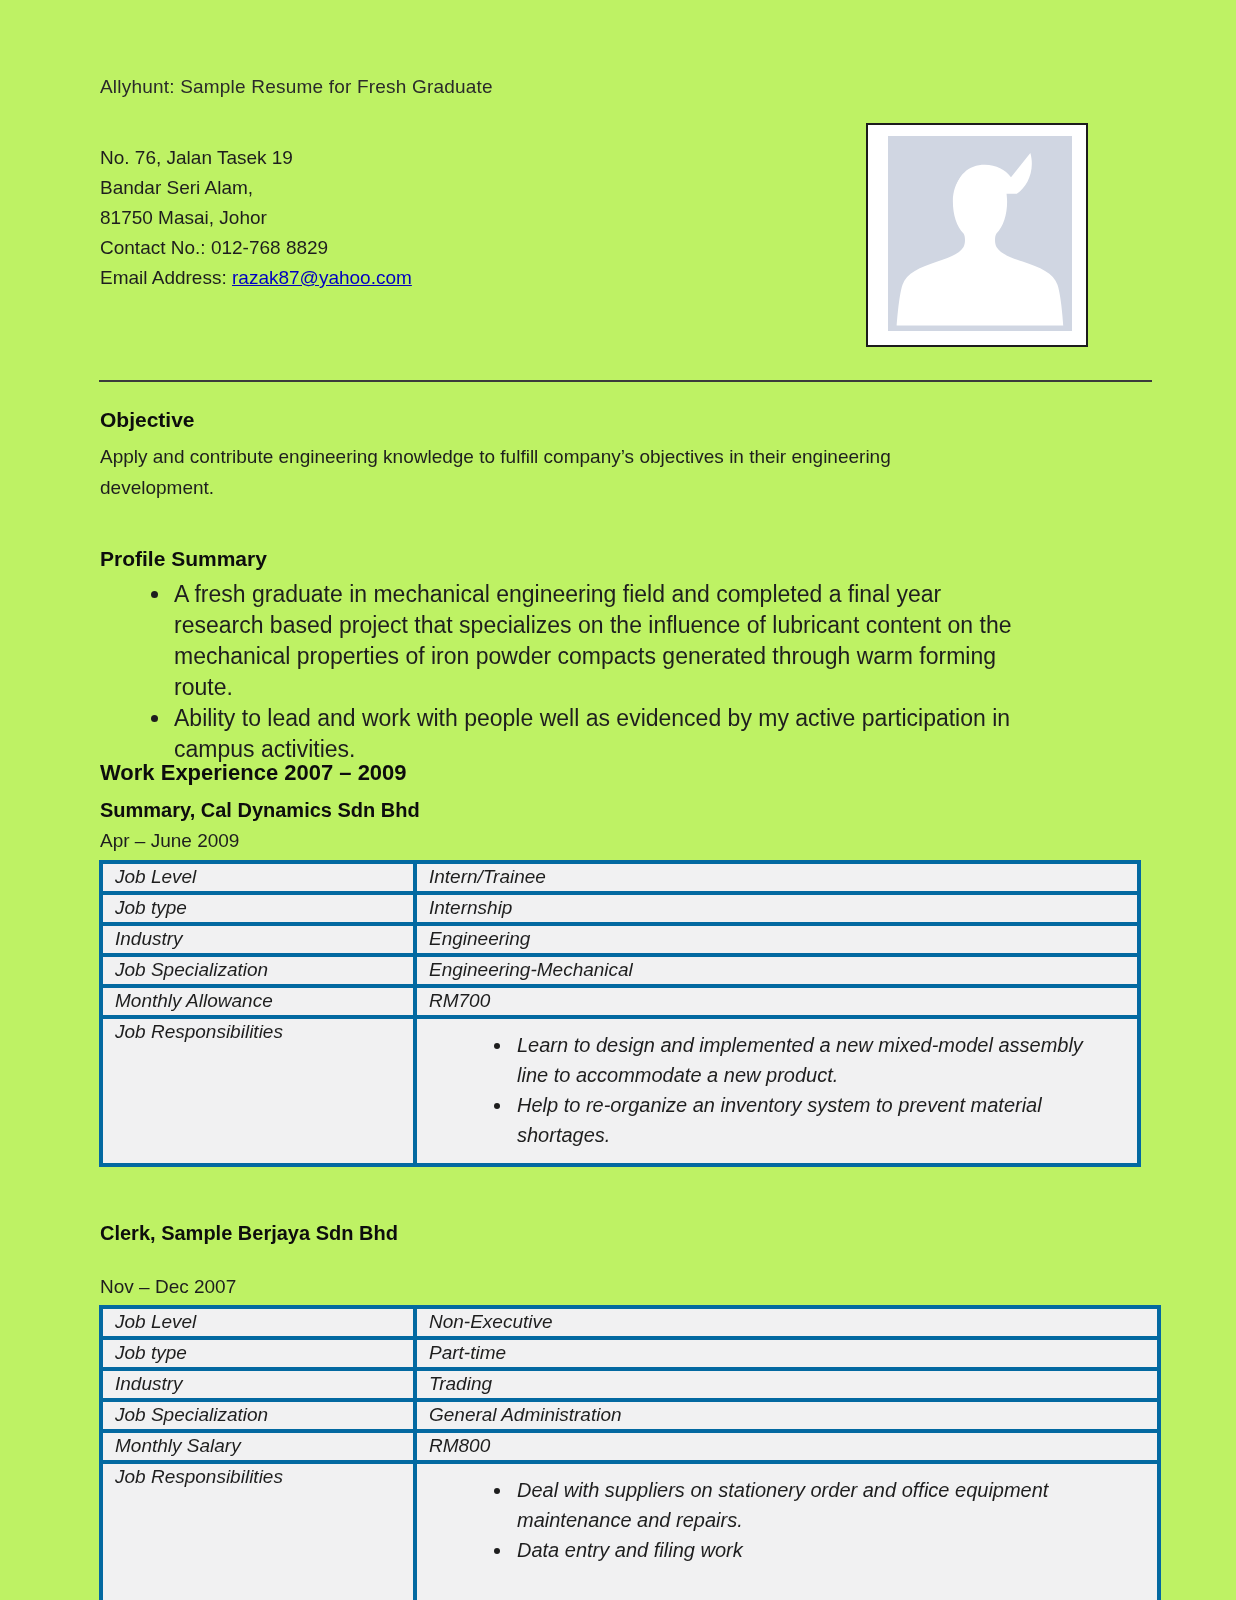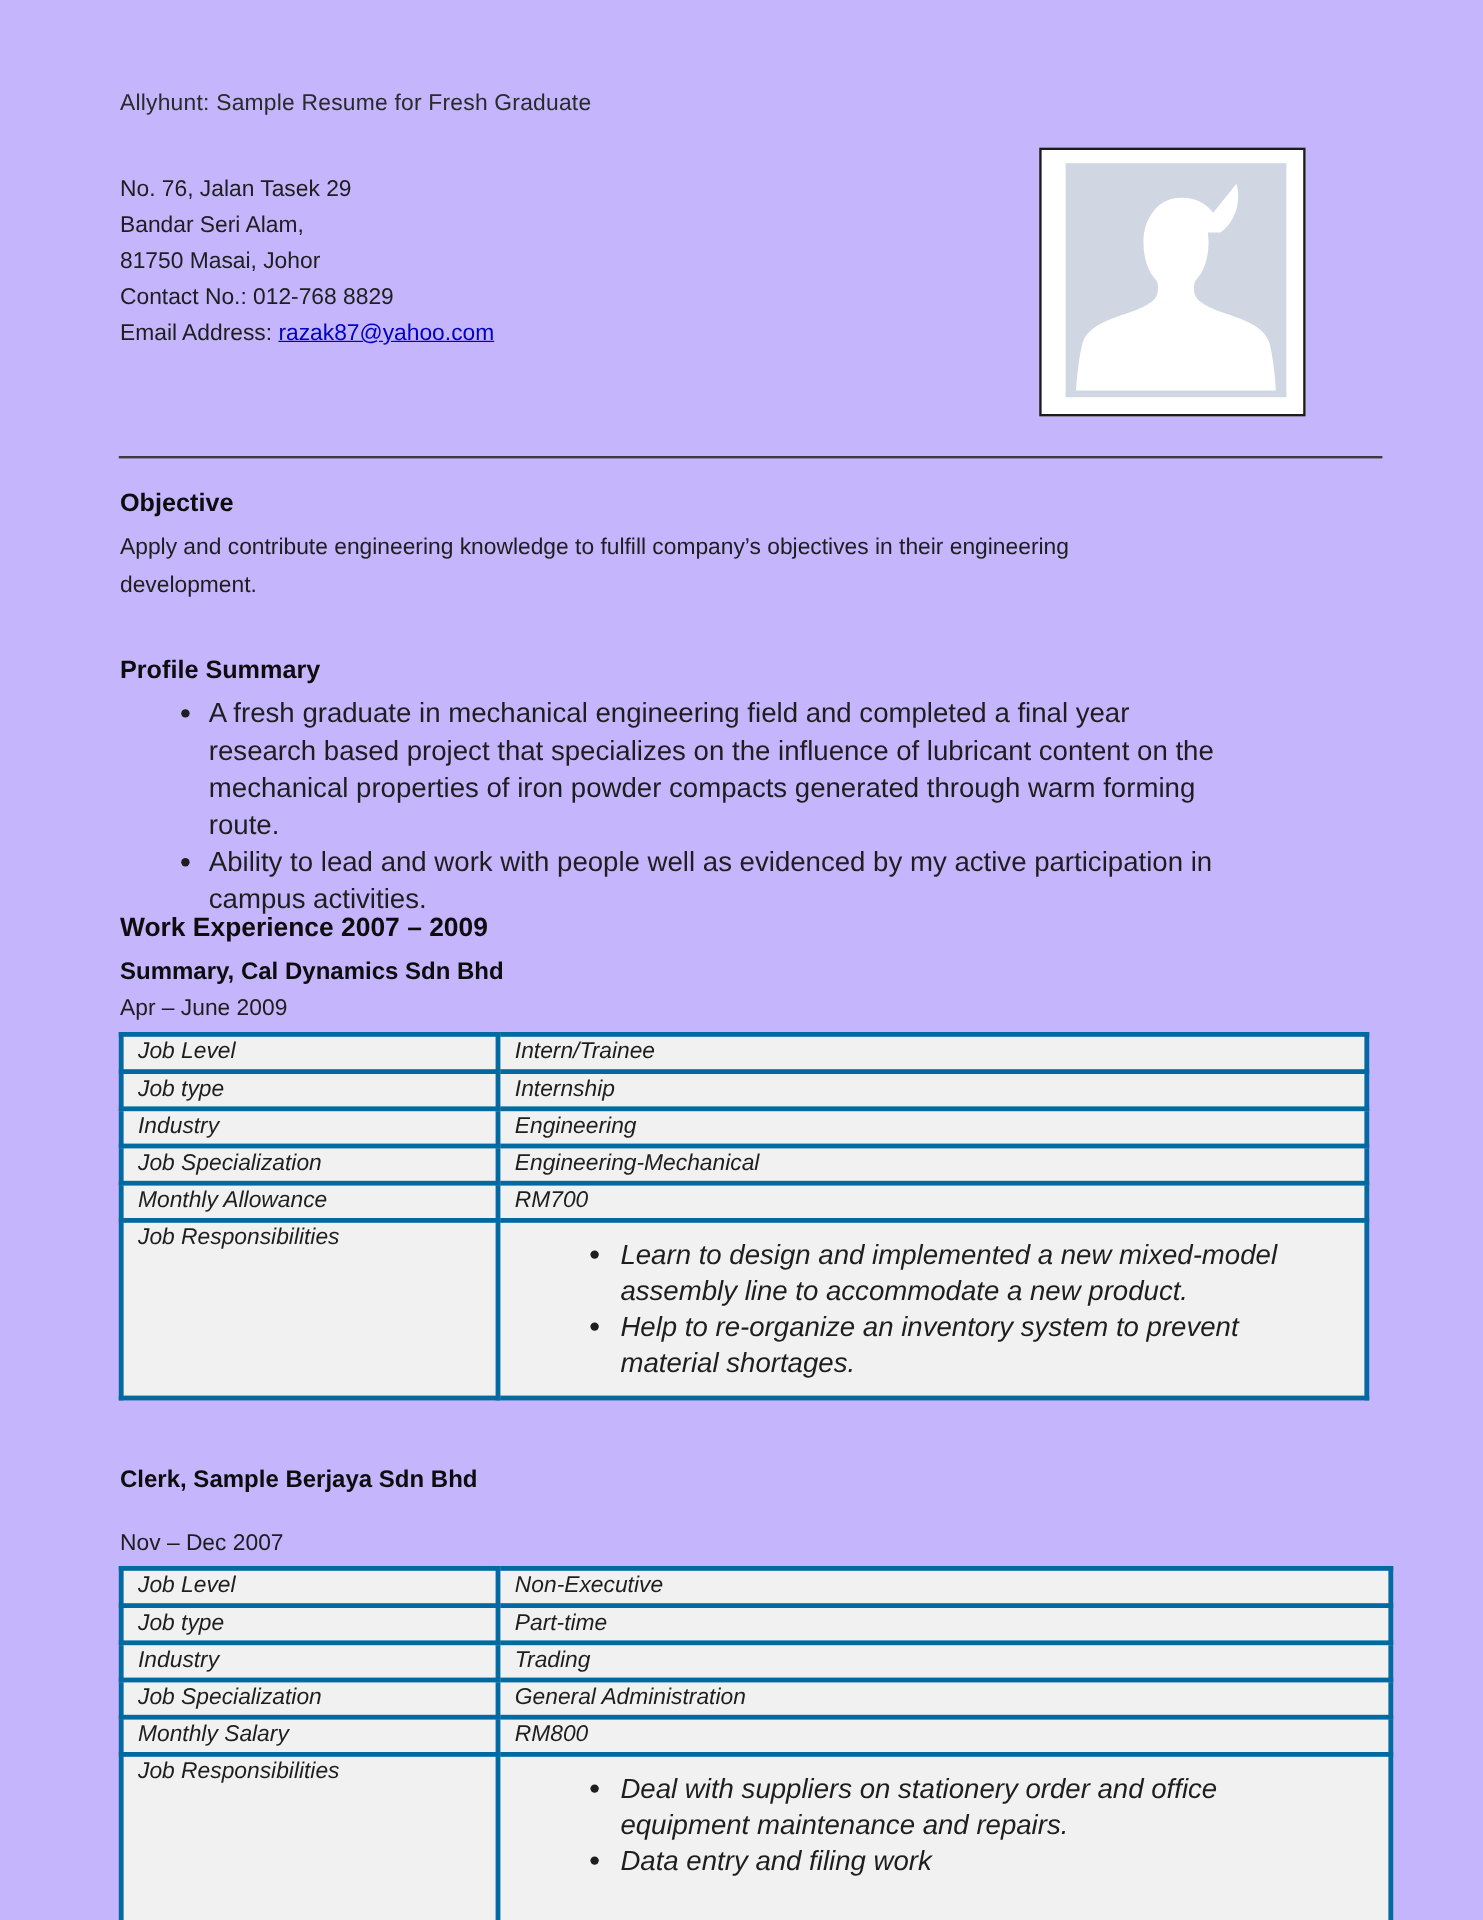--- a/index.html
+++ b/index.html
@@ -1,20 +1,20 @@
 <!DOCTYPE html>
 <html><head>
 <meta charset="utf-8">
 <style>
   * { margin:0; padding:0; box-sizing:border-box; }
   html,body { background:#e9e9ea; }
   body { font-family:"Liberation Sans", sans-serif; color:#1e1e1e; }
   .page{
     position:relative; width:1236px; height:1600px; margin:0 auto;
-    background:#c4b5fd; overflow:hidden;
+    background:#bef264; overflow:hidden;
   }
   .watermark{
     position:absolute; top:76px; left:100px;
     font-size:19px; color:#2a2a2a; letter-spacing:0.2px;
   }
   
   .contact-block{ position:absolute; top:131px; left:100px; }
   .name{ font-size:23px; font-weight:bold; color:#111; }
   .contact-lines{ margin-top:12px; }
   .contact-line{ font-size:19px; line-height:30px; }
@@ -46,33 +46,33 @@
   table.job-table{ border-collapse:collapse; margin-top:8px; margin-left:-1px; table-layout:fixed; }
   table.job-table-1{ width:1042px; }
   table.job-table-2{ width:1062px; margin-top:7px; }
   .job-table td{
     border:4px solid #0369a1; font-size:19px; line-height:22px;
     padding:2px 10px 3px 12px; vertical-align:top; background:#f1f1f2;font-style:italic;
   }
   .job-table td.label-cell{ width:314px; }
   .resp-cell{ padding:0 10px 0 0; }
   .resp-list{ margin:9px 0 10px 0; padding-left:84px; list-style:disc outside; }
-  .resp-list li{ font-size:23px; line-height:30px; max-width:582px; padding-left:4px; }
+  .resp-list li{ font-size:20px; line-height:30px; max-width:582px; padding-left:4px; }
   .job-table-2 .resp-cell{ padding-bottom:38px; }
 </style>
 </head>
 <body>
 
 <div class="page">
 
   <div class="watermark">Allyhunt: Sample Resume for Fresh Graduate</div>
 
   <div class="contact-block">
     <div class="contact-lines">
-      <div class="contact-line">No. 76, Jalan Tasek 29</div>
+      <div class="contact-line">No. 76, Jalan Tasek 19</div>
       <div class="contact-line">Bandar Seri Alam,</div>
       <div class="contact-line">81750 Masai, Johor</div>
       <div class="contact-line">Contact No.: 012-768 8829</div>
       <div class="contact-line">
         <span>Email Address:</span>
         <a class="email-link">razak87@yahoo.com</a>
       </div>
     </div>
   </div>
 

